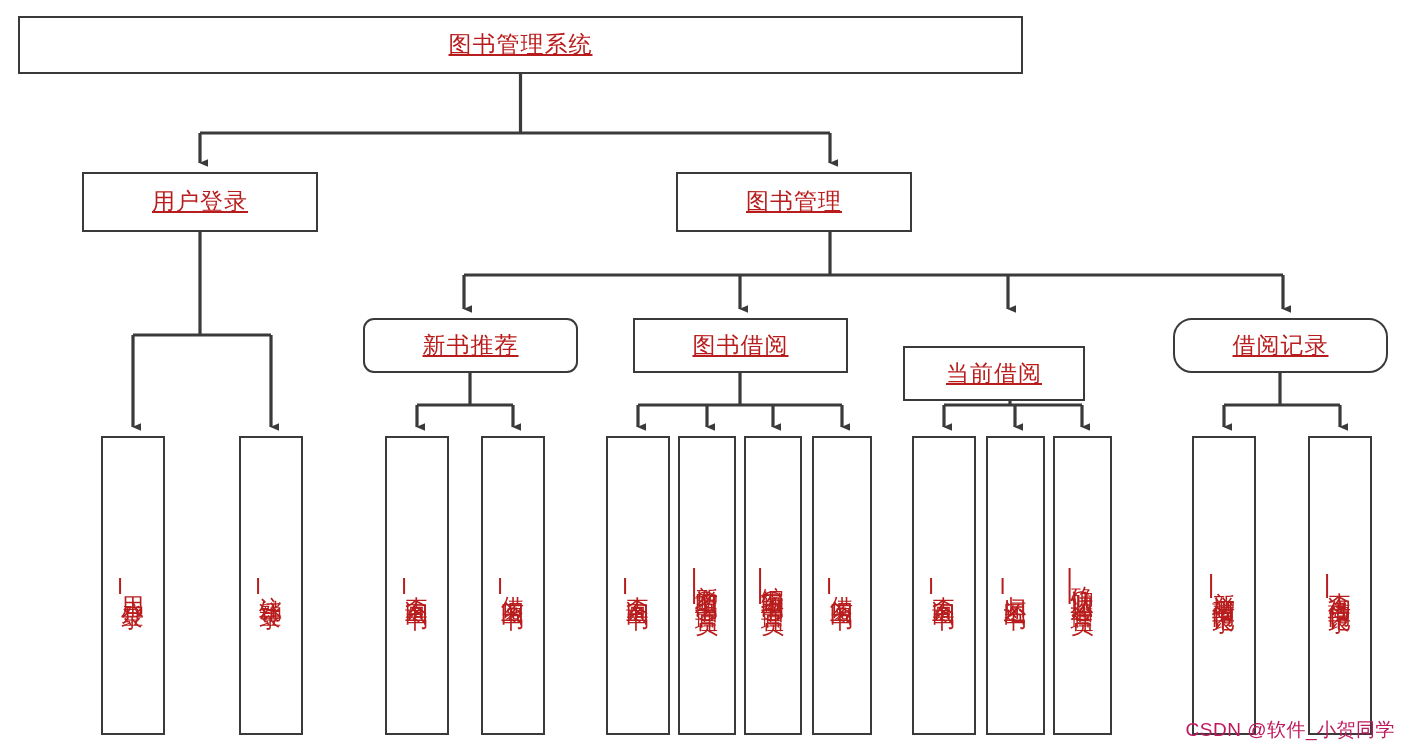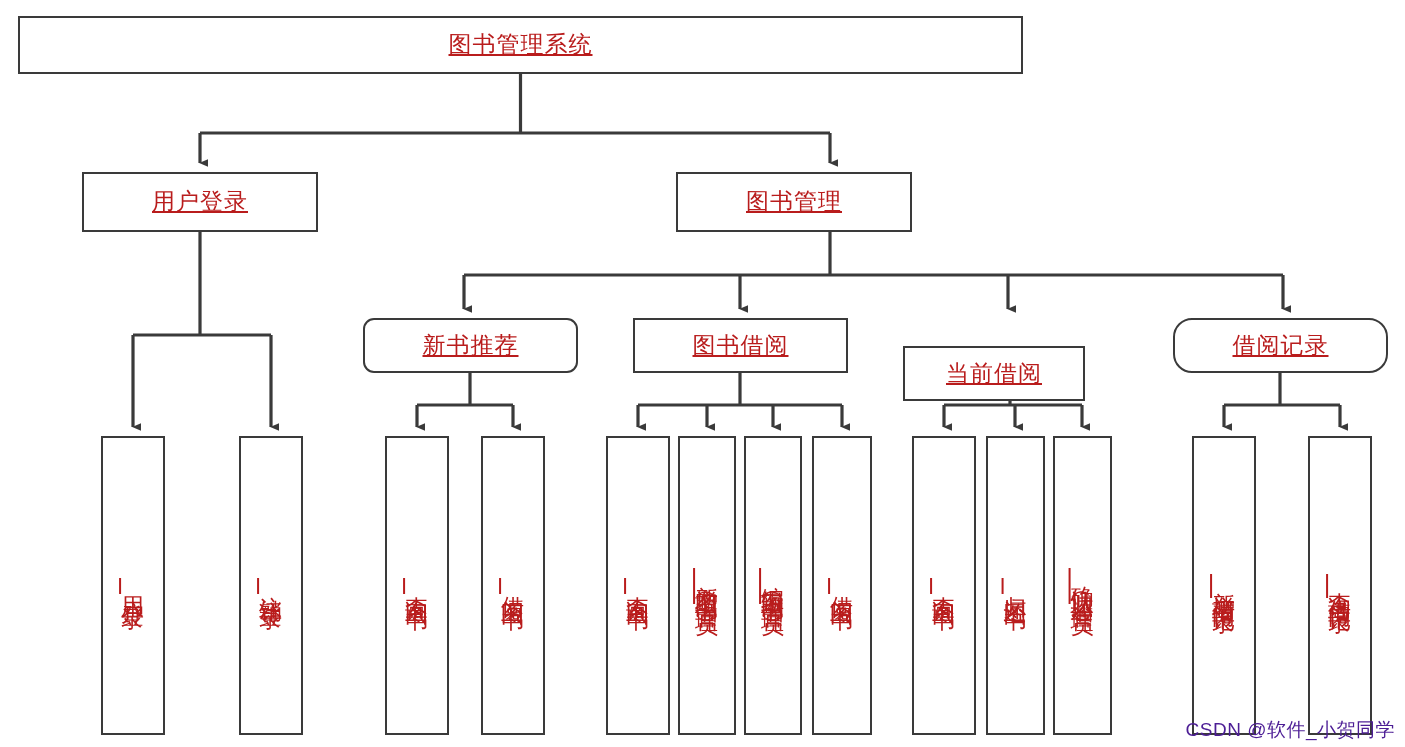--- a/index.html
+++ b/index.html
@@ -56,21 +56,21 @@
     white-space: pre;
   }
   .node-box.vertical .node-label {
     white-space: normal;
   }
   #watermark {
     position: absolute;
     right: 10px;
     bottom: 4px;
     font-size: 19px;
-    color: #4c1d95;
+    color: #be185d;
     letter-spacing: 0.5px;
     user-select: none;
     pointer-events: none;
   }
 </style>
 </head>
 <body>
 
 <div id="diagram-root">
 

